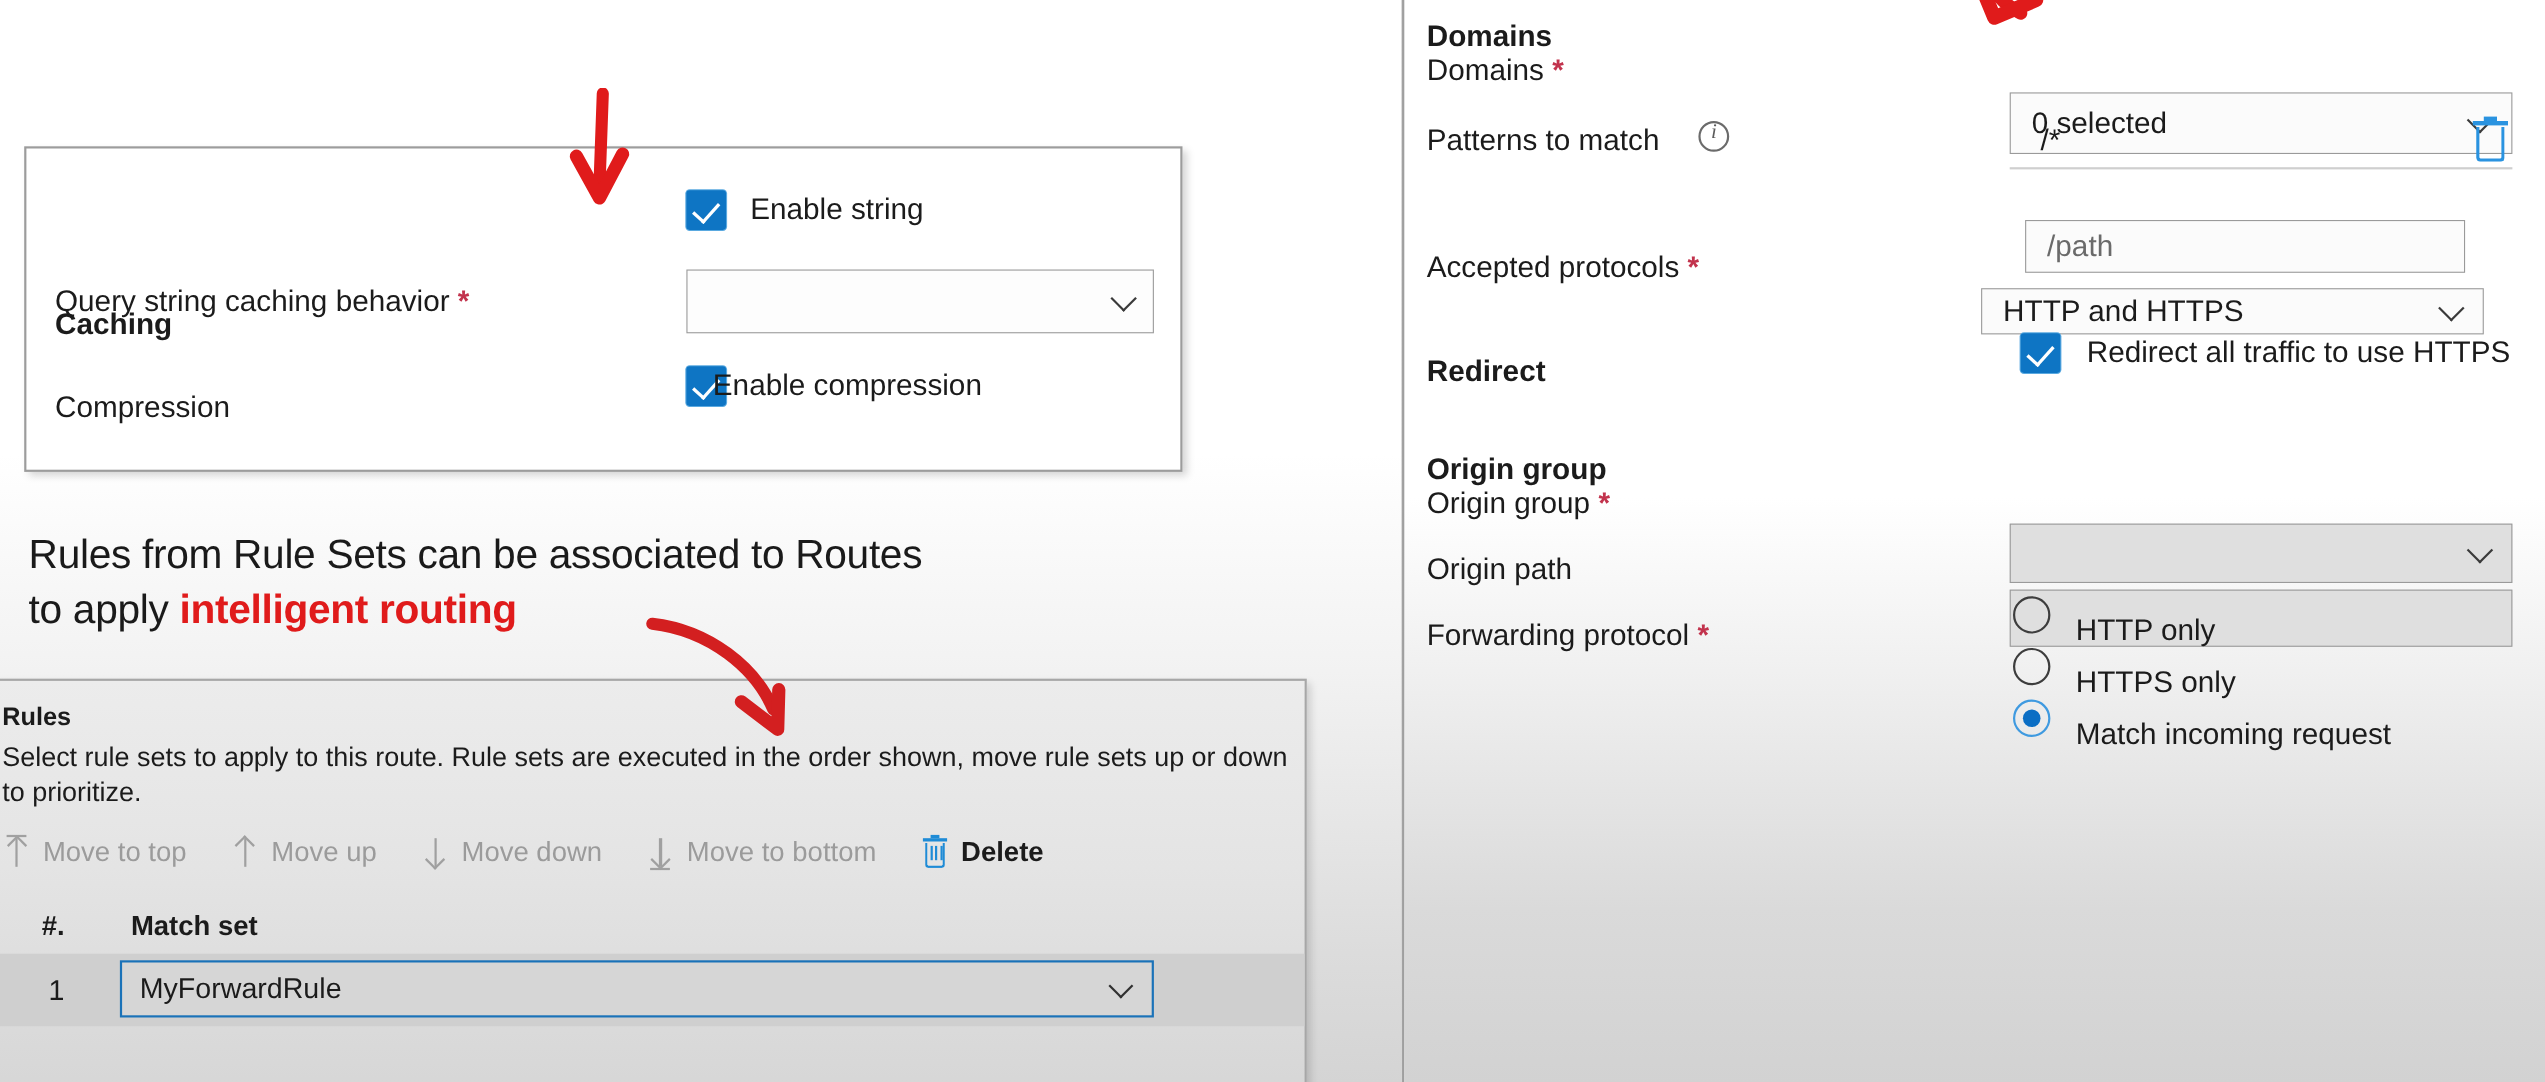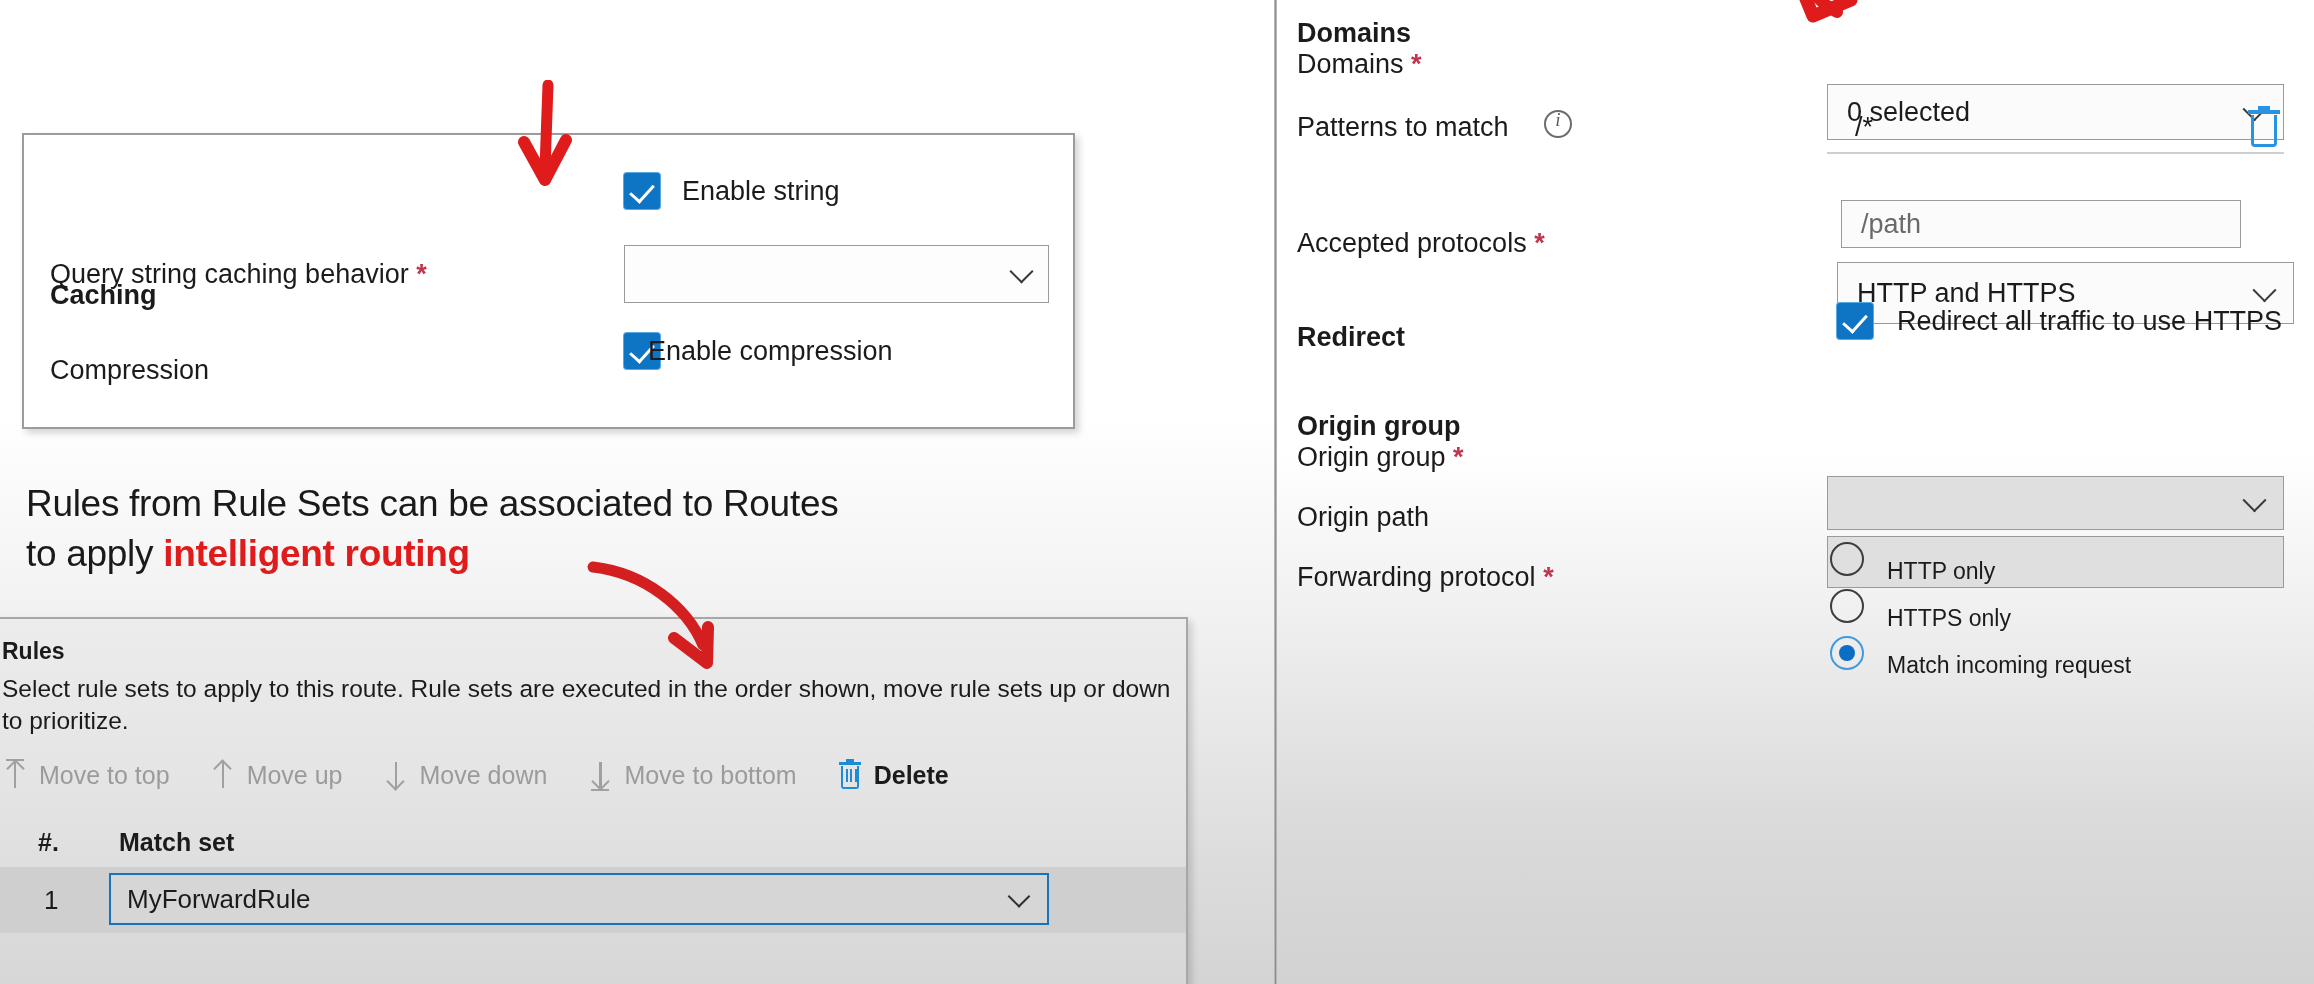--- a/index.html
+++ b/index.html
@@ -176,21 +176,21 @@
     position: absolute; left: 4px; top: 9px; width: 26px; height: 32px;
     border: 3px solid #2a93e0; border-top: none; border-radius: 0 0 4px 4px;
   }
 
   .radio { position: absolute; width: 34px; height: 34px; border: 2.4px solid #3d3d3d; border-radius: 50%; background: transparent; }
   .radio.sel { border-color: #3f9ae0; }
   .radio.sel::after {
     content: ""; position: absolute; left: 7px; top: 7px; width: 16px; height: 16px;
     border-radius: 50%; background: #0b6ec4;
   }
-  .radio-label { position: absolute; font-size: 23px; color: #1b1b1b; white-space: nowrap; }
+  .radio-label { position: absolute; font-size: 27px; color: #1b1b1b; white-space: nowrap; }
 
   .redmark { position: absolute; pointer-events: none; }
 </style>
 </head>
 <body>
 
 <div id="root">
 
   <div id="left-panel">
 
@@ -317,21 +317,21 @@
     <div class="hairline" style="left:550px; top:152px; width:457px;"></div>
 
     <div class="rcombo" style="left:564px; top:160px; width:400px; height:48px;">
       <span class="ctext" style="color:#6a6a6a;">/path</span>
     </div>
 
     <div class="rlabel" style="left:20px; top:228px;">
       <span>Accepted protocols</span>
       <span class="req">*</span>
     </div>
-    <div class="rcombo" style="left:560px; top:222px; width:457px; height:62px;">
+    <div class="rcombo" style="left:524px; top:222px; width:457px; height:42px;">
       <span class="ctext">HTTP and HTTPS</span>
       <span class="caret"></span>
     </div>
 
     <div class="rlabel bold" style="left:20px; top:322px;">Redirect</div>
     <div class="chk" style="left:560px; top:303px;"></div>
     <div class="chk-label" style="left:620px; top:321px; transform:translateY(-50%);">Redirect all traffic to use HTTPS</div>
 
     <div class="rlabel bold" style="left:20px; top:411px;">Origin group</div>
     <div class="rlabel" style="left:20px; top:442px;">

